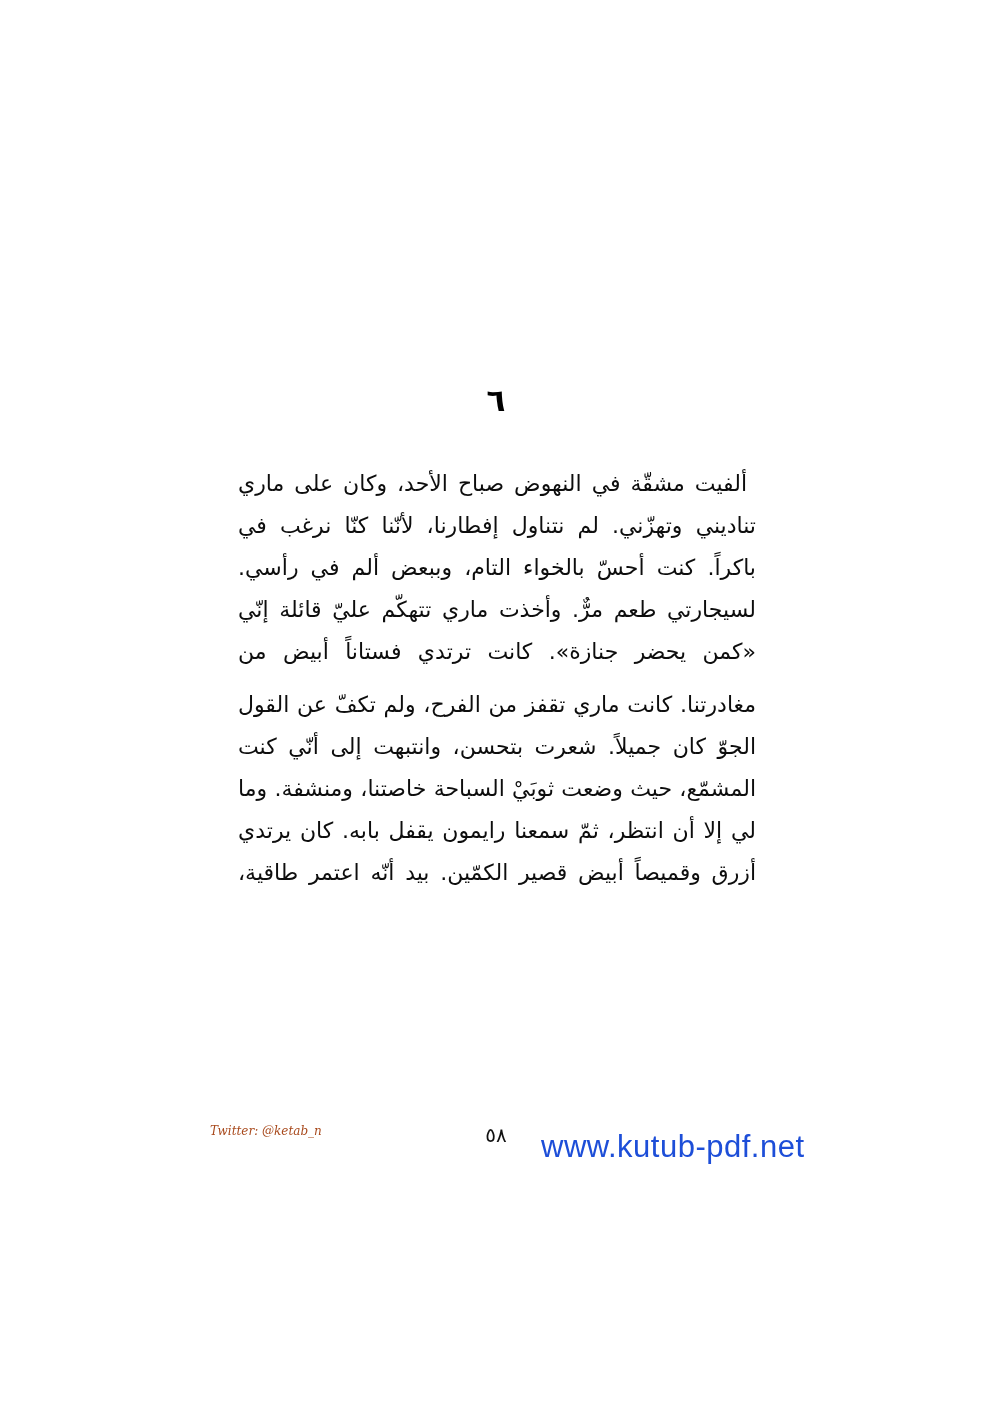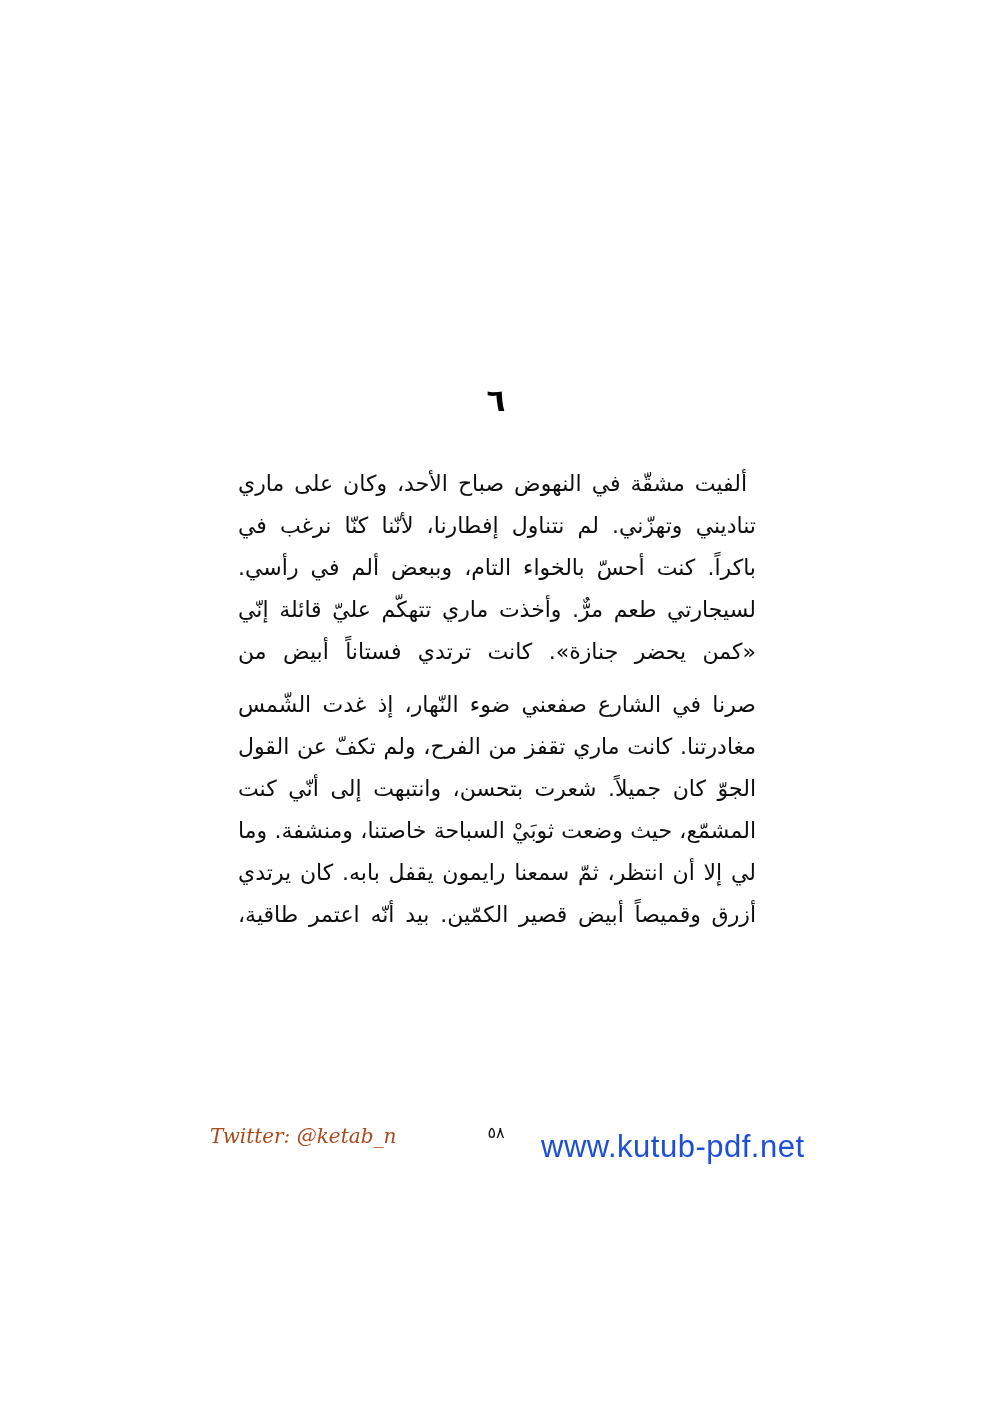--- a/index.html
+++ b/index.html
@@ -39,28 +39,28 @@
     text-align-last: justify;
     overflow: hidden;
   }
   .line.first { padding-right: 9px; }
   .line.end { text-align-last: right; }
   .footer-twitter {
     position: absolute;
     left: 210px; top: 1124px;
     font-family: "DejaVu Serif", serif;
     font-style: italic;
-    font-size: 20px;
+    font-size: 12px;
     color: #a8491c;
   }
   .footer-page-number {
     position: absolute;
     left: 0; top: 1123px; width: 100%;
     text-align: center;
-    font-size: 16px;
+    font-size: 20px;
     color: #111111;
     direction: rtl;
   }
   .footer-watermark {
     position: absolute;
     left: 541px; top: 1129px;
     font-family: "Liberation Sans", sans-serif;
     font-size: 31px;
     letter-spacing: 0.5px;
     color: #1d4ed8;
@@ -76,21 +76,20 @@
 
   <div class="text-block">
       <div class="paragraph">
         <div class="line first">ألفيت مشقّة في النهوض صباح الأحد، وكان على ماري أن</div>
         <div class="line">تناديني وتهزّني. لم نتناول إفطارنا، لأنّنا كنّا نرغب في السّباحة</div>
         <div class="line">باكراً. كنت أحسّ بالخواء التام، وببعض ألم في رأسي. وكان</div>
         <div class="line">لسيجارتي طعم مرٌّ. وأخذت ماري تتهكّم عليّ قائلة إنّي أبدو</div>
         <div class="line">«كمن يحضر جنازة». كانت ترتدي فستاناً أبيض من الكتّان، وقد</div>
       </div>
       <div class="paragraph">
-        <div class="line">صرنا في الشارع صفعني ضوء النّهار، إذ غدت الشّمس</div>
         <div class="line">مغادرتنا. كانت ماري تقفز من الفرح، ولم تكفّ عن القول إنّ</div>
         <div class="line">الجوّ كان جميلاً. شعرت بتحسن، وانتبهت إلى أنّي كنت جائعاً.</div>
         <div class="line">المشمّع، حيث وضعت ثوبَيْ السباحة خاصتنا، ومنشفة. وما كان</div>
         <div class="line">لي إلا أن انتظر، ثمّ سمعنا رايمون يقفل بابه. كان يرتدي سروالاً</div>
         <div class="line">أزرق وقميصاً أبيض قصير الكمّين. بيد أنّه اعتمر طاقية، مما</div>
       </div>
     </div>
 
   <div class="footer-twitter">Twitter: @ketab_n</div>
 

